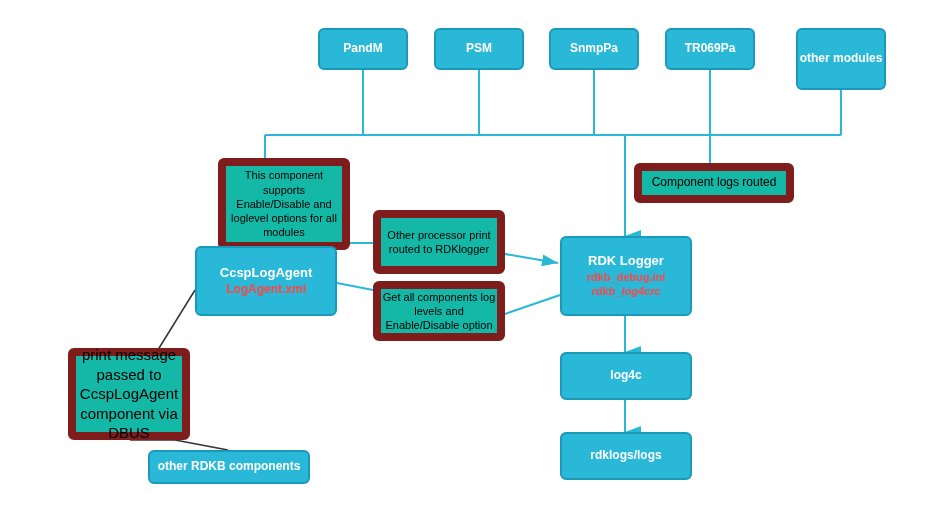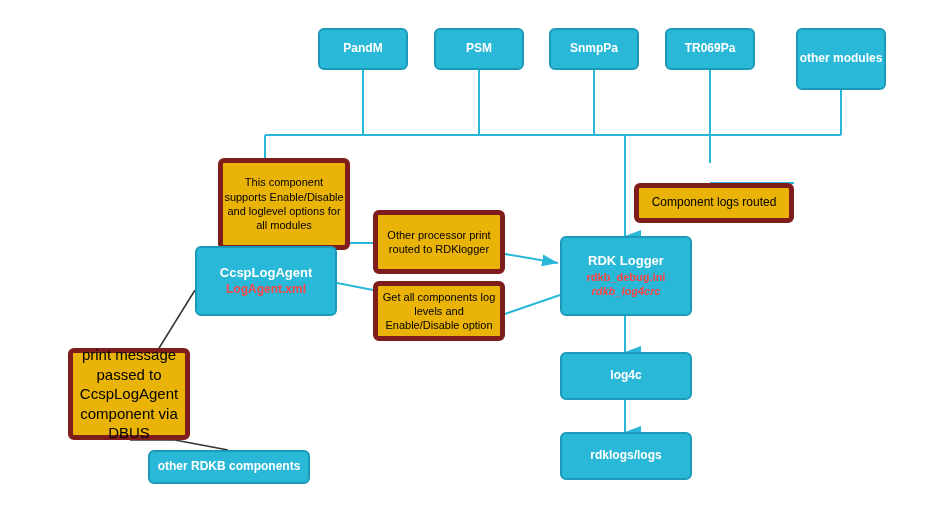--- a/index.html
+++ b/index.html
@@ -21,23 +21,23 @@
       font-size: 12px;
       font-weight: bold;
       line-height: 1.3;
     }
     .box-cyan {
       background: #29b8d8;
       color: #ffffff;
       border: 2px solid #1a9ab8;
     }
     .box-gray {
-      background: #eab308;
+      background: #14b8a6;
       color: #000000;
-      border: 5px solid #7f1d1d;
+      border: 8px solid #7f1d1d;
     }
     svg.arrows {
       position: absolute;
       top: 0; left: 0;
       width: 926px;
       height: 515px;
       pointer-events: none;
     }
   </style>
 </head>
@@ -113,21 +113,21 @@
 </div>
 
 <div class="box box-cyan" style="left:665px;top:28px;width:90px;height:42px;">
   <span>TR069Pa</span>
 </div>
 
 <div class="box box-cyan" style="left:796px;top:28px;width:90px;height:62px;text-align:center;">
   <span>other modules</span>
 </div>
 
-<div class="box box-gray" style="left:634px;top:163px;width:160px;height:40px;font-weight:normal;margin-top:20px;">
+<div class="box box-gray" style="left:634px;top:163px;width:160px;height:40px;font-weight:normal;">
   <span>Component logs routed</span>
 </div>
 
 <div class="box box-gray" style="left:218px;top:158px;width:132px;height:92px;font-weight:normal;font-size:11px;">
   <span>This component supports Enable/Disable and loglevel options for all modules</span>
 </div>
 
 <div class="box box-gray" style="left:373px;top:210px;width:132px;height:64px;font-weight:normal;font-size:11px;">
   <span>Other processor print routed to RDKlogger</span>
 </div>

